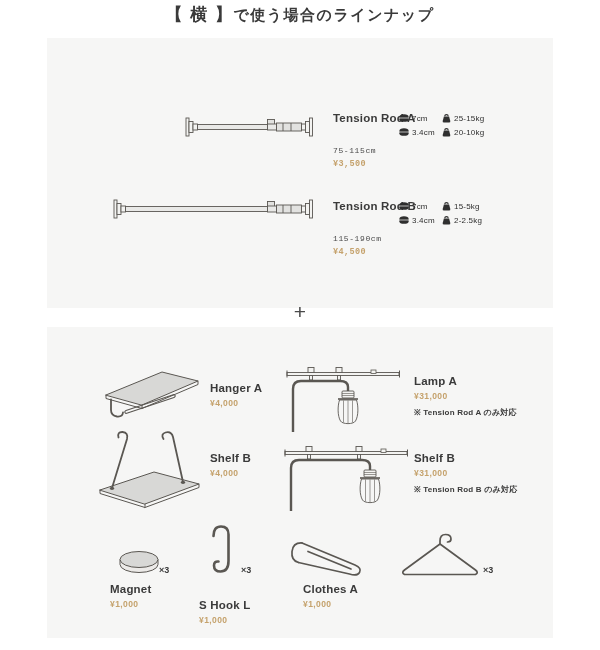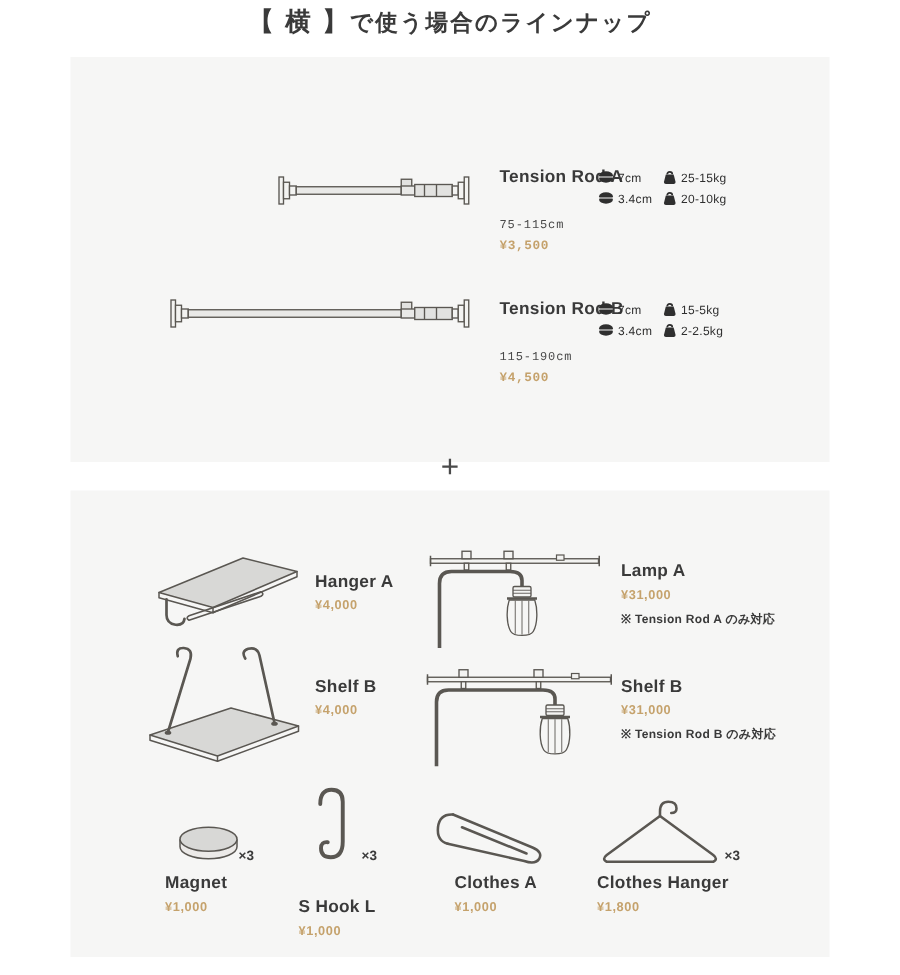--- a/index.html
+++ b/index.html
@@ -285,19 +285,15 @@
       <div class="item-price">¥1,000</div>
     </div>
 
     <svg class="abs" style="left:351px;top:201px" width="84" height="52" viewBox="0 0 84 52">
       <g fill="none" stroke="#5a5752" stroke-width="1.7" stroke-linecap="round" stroke-linejoin="round">
         <path d="M42 16 L42 13 Q42 6.5 47.5 6.5 Q53 6.5 53 11 Q53 14 49.5 14"></path>
         <path d="M42 16 L6.5 42 Q3 44.8 6.5 46.5 L77.5 46.5 Q81 44.8 77.5 42 L42 16 Z"></path>
       </g>
     </svg>
     <div class="qty" style="left:436px;top:238px">×3</div>
-    <div class="item-info" style="left:351px;top:256px">
-      <div class="item-name">Clothes Hanger</div>
-      <div class="item-price">¥1,800</div>
-    </div>
 
   </section>
 </div>
 
 </body></html>

